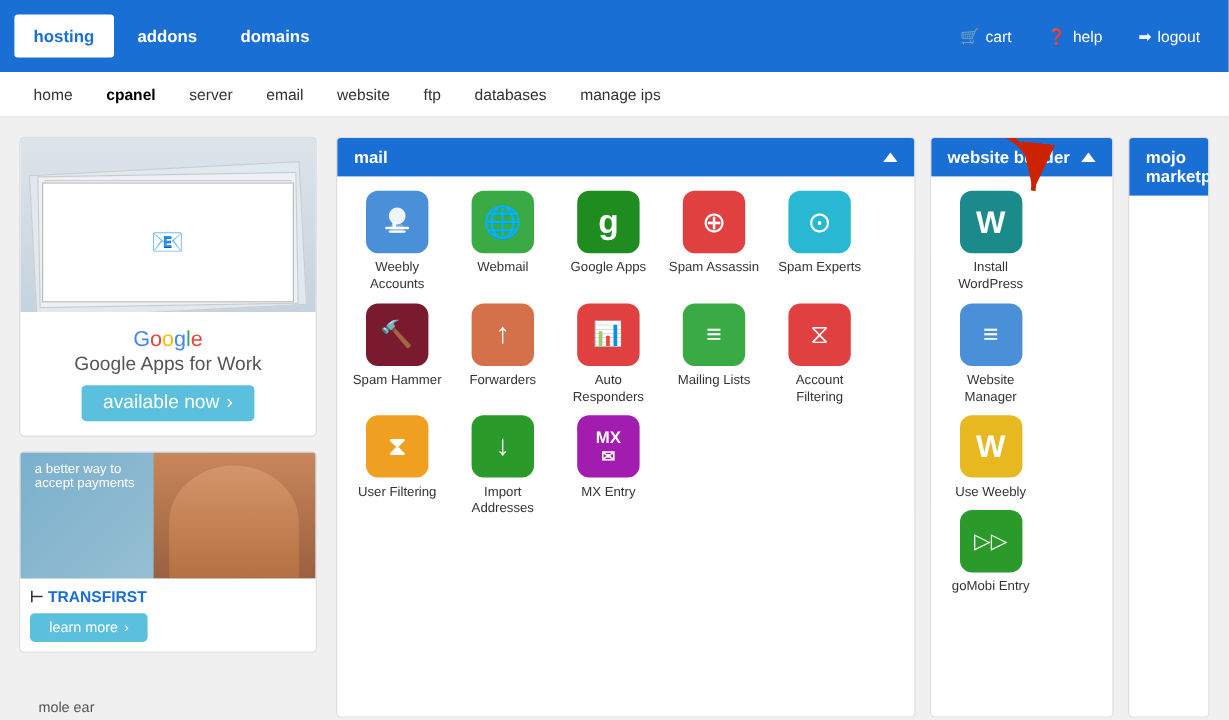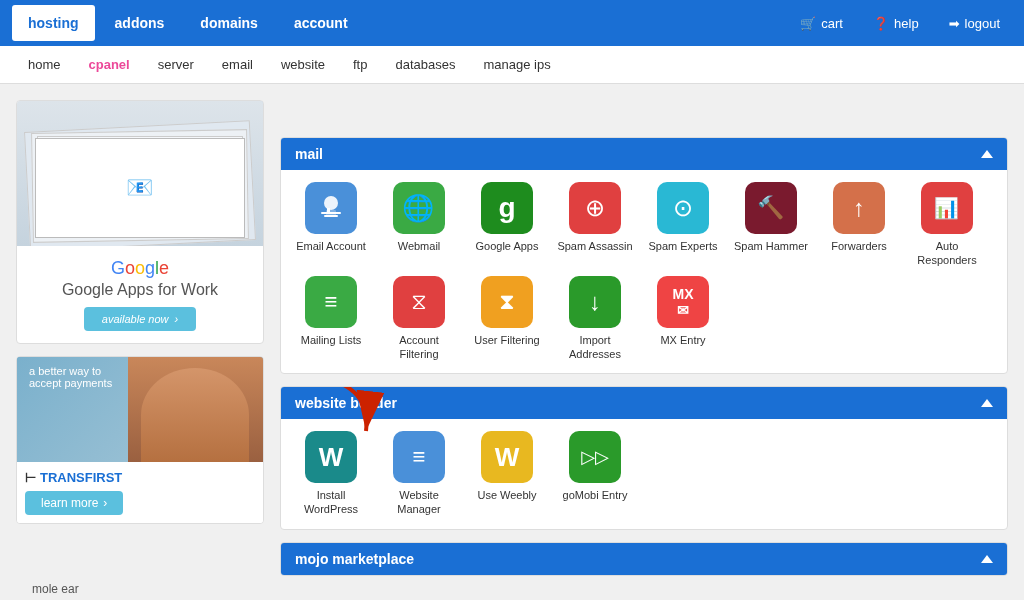--- a/index.html
+++ b/index.html
@@ -4,21 +4,21 @@
   <style>
     * { margin: 0; padding: 0; box-sizing: border-box; }
     body { font-family: Arial, sans-serif; font-size: 13px; background: #f0f0f0; width: 1024px; height: 600px; overflow: hidden; }
 
     
     .top-nav {
       background: #1a6fd4;
       display: flex;
       align-items: center;
       padding: 0 12px;
-      height: 46px;
+      height: 60px;
     }
     .top-nav-left { display: flex; gap: 4px; flex: 1; }
     .top-nav-item {
       color: #fff;
       padding: 10px 16px;
       font-size: 14px;
       font-weight: bold;
       cursor: pointer;
       border-radius: 3px;
     }
@@ -43,21 +43,21 @@
       padding: 4px 16px;
       height: 38px;
       gap: 4px;
     }
     .second-nav-item {
       padding: 8px 12px;
       font-size: 13px;
       color: #333;
       cursor: pointer;
     }
-    .second-nav-item.active { color: #ec4899; font-weight: bold; }
+    .second-nav-item.active { color: #000000; font-weight: bold; }
 
     
     .main-content {
       display: flex;
       gap: 0;
       padding: 16px;
       background: #f0f0f0;
       height: calc(600px - 84px);
       overflow: hidden;
     }
@@ -108,27 +108,26 @@
       font-size: 16px;
       color: #555;
       margin-bottom: 8px;
     }
     .available-btn {
       background: #5bc0de;
       color: #fff;
       border: none;
       border-radius: 4px;
       padding: 6px 18px;
-      font-size: 11px;
+      font-size: 16px;
       cursor: pointer;
       display: flex;
       align-items: center;
       gap: 6px;
       margin: 0 auto;
-      font-style: italic;
     }
     .payments-img {
       width: 100%;
       height: 105px;
       background: linear-gradient(135deg, #6ba3c8 0%, #a8c4d8 100%);
       position: relative;
       overflow: hidden;
       display: flex;
       align-items: center;
       justify-content: flex-end;
@@ -153,24 +152,23 @@
       cursor: pointer;
       display: flex;
       align-items: flex-end;
       gap: 5px;
     }
 
     
     .right-content {
       flex: 1;
       display: flex;
-      flex-direction: column;
+      flex-direction: row;
       gap: 12px;
       overflow: hidden;
-      margin-top: 37px;
     }
 
     
     .section-panel {
       background: #fff;
       border: 1px solid #ddd;
       border-radius: 4px;
       overflow: hidden;
     }
     .section-header {
@@ -224,21 +222,21 @@
     
     .blue-icon { background: #4a90d9; }
     .green-icon { background: #3aaa44; }
     .green2-icon { background: #1e8c1e; }
     .red-icon { background: #e04040; }
     .cyan-icon { background: #29b8d4; }
     .darkred-icon { background: #7a1a2e; }
     .salmon-icon { background: #d4704a; }
     .orange-icon { background: #f0a020; }
     .green3-icon { background: #2a9a2a; }
-    .gray-icon { background: #ef4444; }
+    .gray-icon { background: #a21caf; }
     .teal-icon { background: #1a8a8a; }
     .yellow-icon { background: #e8b820; }
 
     .website-builder-section {
       position: relative;
     }
 
     
     .bottom-bar {
       position: fixed;
@@ -250,21 +248,20 @@
     }
   </style>
 </head>
 <body>
 
 <div class="top-nav">
   <div class="top-nav-left">
     <div class="top-nav-item active">hosting</div>
     <div class="top-nav-item">addons</div>
     <div class="top-nav-item">domains</div>
-    <div class="top-nav-item">account</div>
   </div>
   <div class="top-nav-right">
     <div class="nav-action">
       <span>🛒</span>
       <span>cart</span>
     </div>
     <div class="nav-action">
       <span>❓</span>
       <span>help</span>
     </div>
@@ -348,21 +345,21 @@
             <svg width="30" height="30" viewBox="0 0 30 30" fill="white">
               <circle cx="15" cy="10" r="7" fill="white" opacity="0.9"></circle>
               <rect x="5" y="19" width="20" height="2" rx="1" fill="white"></rect>
               <rect x="8" y="22" width="14" height="2" rx="1" fill="white"></rect>
               <rect x="11" y="15" width="3" height="4" fill="white"></rect>
               <rect x="8" y="25" width="3" height="5" fill="white" opacity="0.0"></rect>
 
               <rect x="10" y="17" width="10" height="7" rx="1" fill="white" opacity="0.3"></rect>
             </svg>
           </div>
-          <span class="icon-label">Email Account</span>
+          <span class="icon-label">Weebly Accounts</span>
         </div>
 
         <div class="icon-item">
           <div class="icon-box green-icon" style="font-size:26px;">🌐</div>
           <span class="icon-label">Webmail</span>
         </div>
 
         <div class="icon-item">
           <div class="icon-box green2-icon" style="font-size:28px;font-weight:bold;">g</div>
           <span class="icon-label">Google Apps</span>

